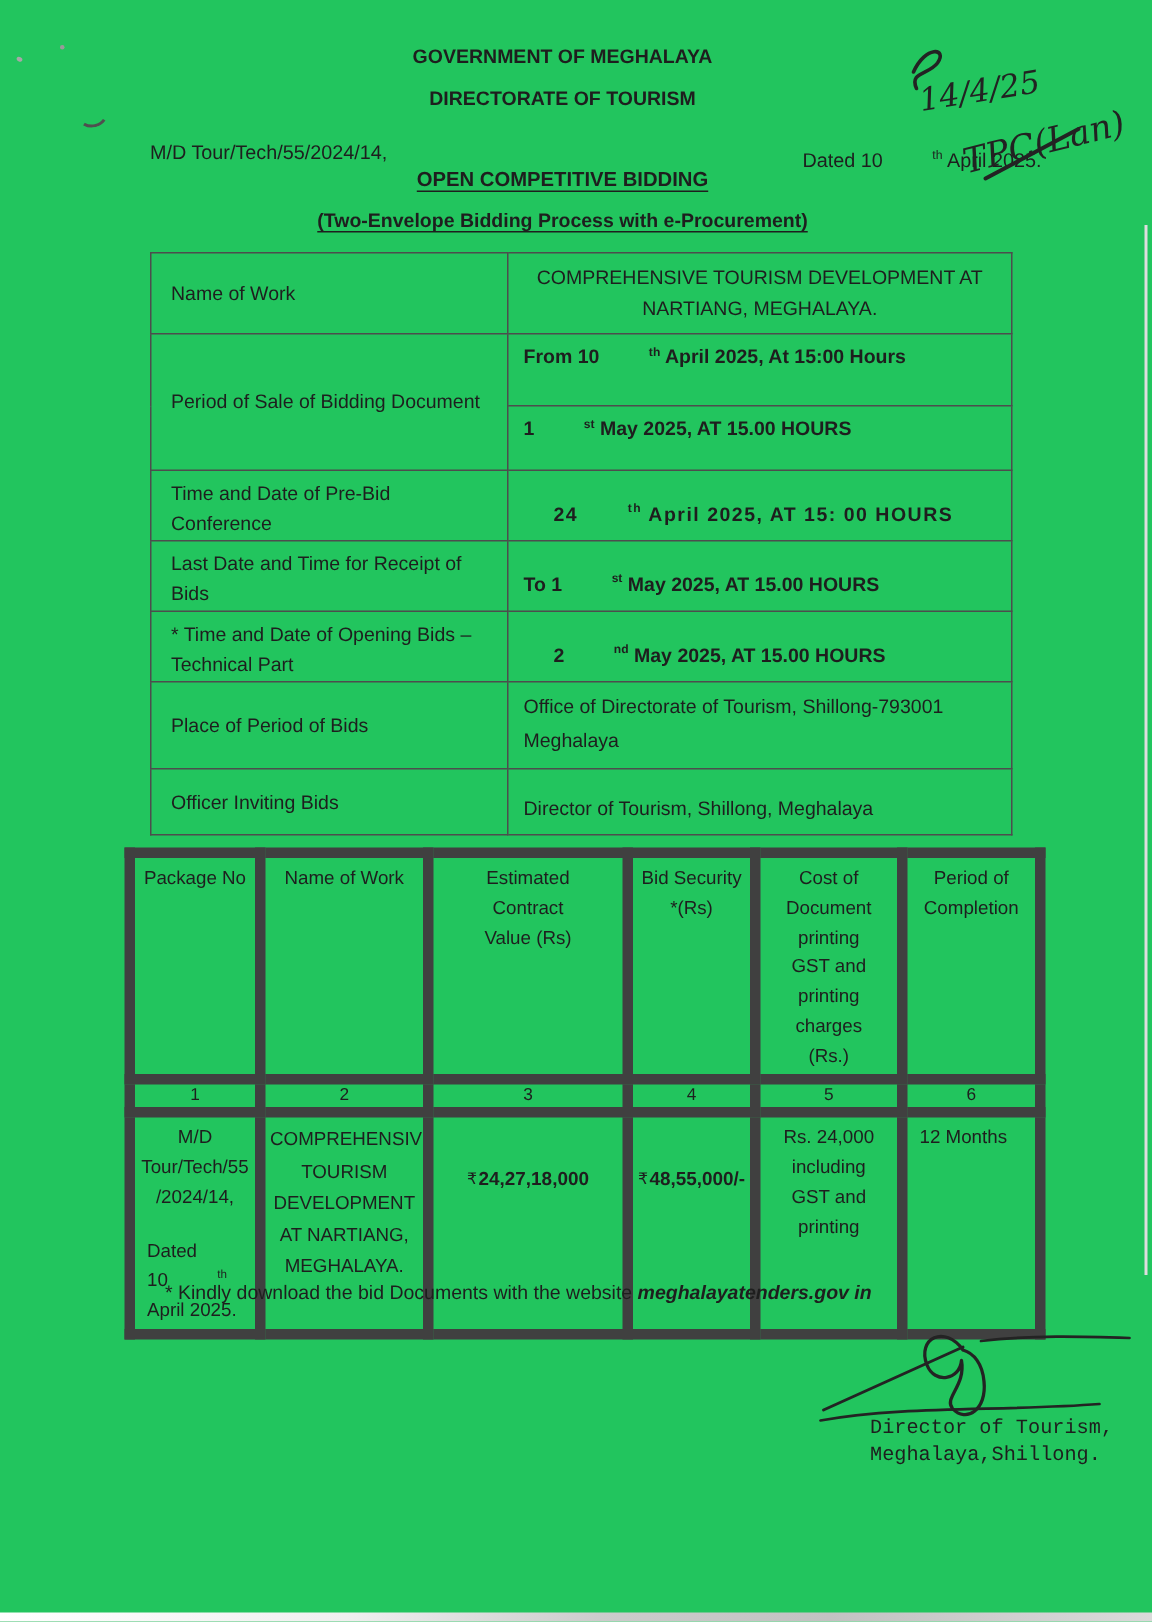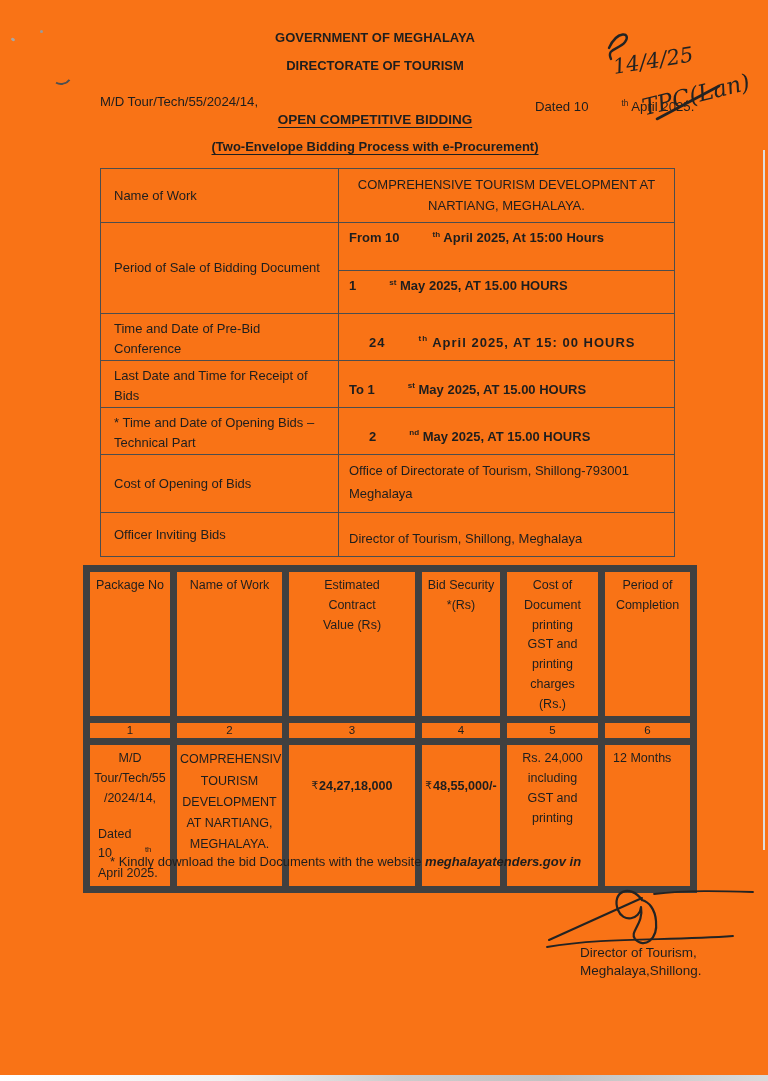--- a/index.html
+++ b/index.html
@@ -1,18 +1,18 @@
 <!DOCTYPE html>
 <html><head>
 <meta charset="utf-8">
 <style>
   html,body{margin:0;padding:0;background:#e8e8e8;}
   .page{
     position:relative; width:768px; height:1081px; margin:0 auto;
-    background:#f97316; overflow:hidden;
+    background:#22c55e; overflow:hidden;
     font-family:"Liberation Sans","DejaVu Sans",sans-serif;
     color:#1e1e1e;
   }
   .abs{position:absolute;}
   .center{width:768px; text-align:center; left:-9px;}
   .b{font-weight:700;}
   sup{font-size:0.62em; vertical-align:super; line-height:0;margin-left:33px;}
   .underline{text-decoration:underline; text-underline-offset:3px; text-decoration-thickness:1px;}
 
   
@@ -109,21 +109,21 @@
     </tr>
     <tr style="height:42px;">
       <td class="lab vt">Last Date and Time for Receipt of Bids</td>
       <td class="vb val-bold">To 1<sup>st</sup> May 2025,  AT 15.00 HOURS</td>
     </tr>
     <tr style="height:45px;">
       <td class="lab vt">* Time and Date of Opening Bids – Technical Part</td>
       <td class="vb val-bold indent">2<sup>nd</sup> May 2025, AT 15.00 HOURS</td>
     </tr>
     <tr style="height:58px;">
-      <td class="lab">Cost of Opening of Bids</td>
+      <td class="lab">Place of Period of Bids</td>
       <td class="vt" style="line-height:1.75;">Office of Directorate of Tourism, Shillong-793001 Meghalaya</td>
     </tr>
     <tr style="height:44px;">
       <td class="lab">Officer Inviting Bids</td>
       <td class="vb">Director of Tourism, Shillong, Meghalaya</td>
     </tr>
   </tbody>
     </table>
 
   <table class="t2">
@@ -173,18 +173,18 @@
   <div class="abs note" style="left:110px; top:854px;">
     <span>* Kindly download the bid Documents with the website </span><span class="site">meghalayatenders.gov in</span>
   </div>
 
   <svg class="abs" style="left:543px; top:876px;" width="218" height="80" viewBox="0 0 218 80">
     <path class="ink" d="M6,64 L99,22" stroke-width="2"></path>
     <path class="ink" d="M99,24 C87,7 68,16 75,34 C80,47 97,44 98,31 C101,48 86,56 92,63 C101,73 115,64 113,45 C112,33 106,26 99,24" stroke-width="2.2"></path>
     <path class="ink" d="M111,18 C145,14 178,15 210,16" stroke-width="1.8"></path>
     <path class="ink" d="M4,71 C60,61 125,65 190,60" stroke-width="1.8"></path>
   </svg>
-  <div class="abs signoff" style="left:580px; top:944px;">
+  <div class="abs signoff" style="left:580px; top:944px;font-family:Liberation Mono, monospace;">
     <div>Director of Tourism,</div>
     <div>Meghalaya,Shillong.</div>
   </div>
 
 </div>
 
 </body></html>

